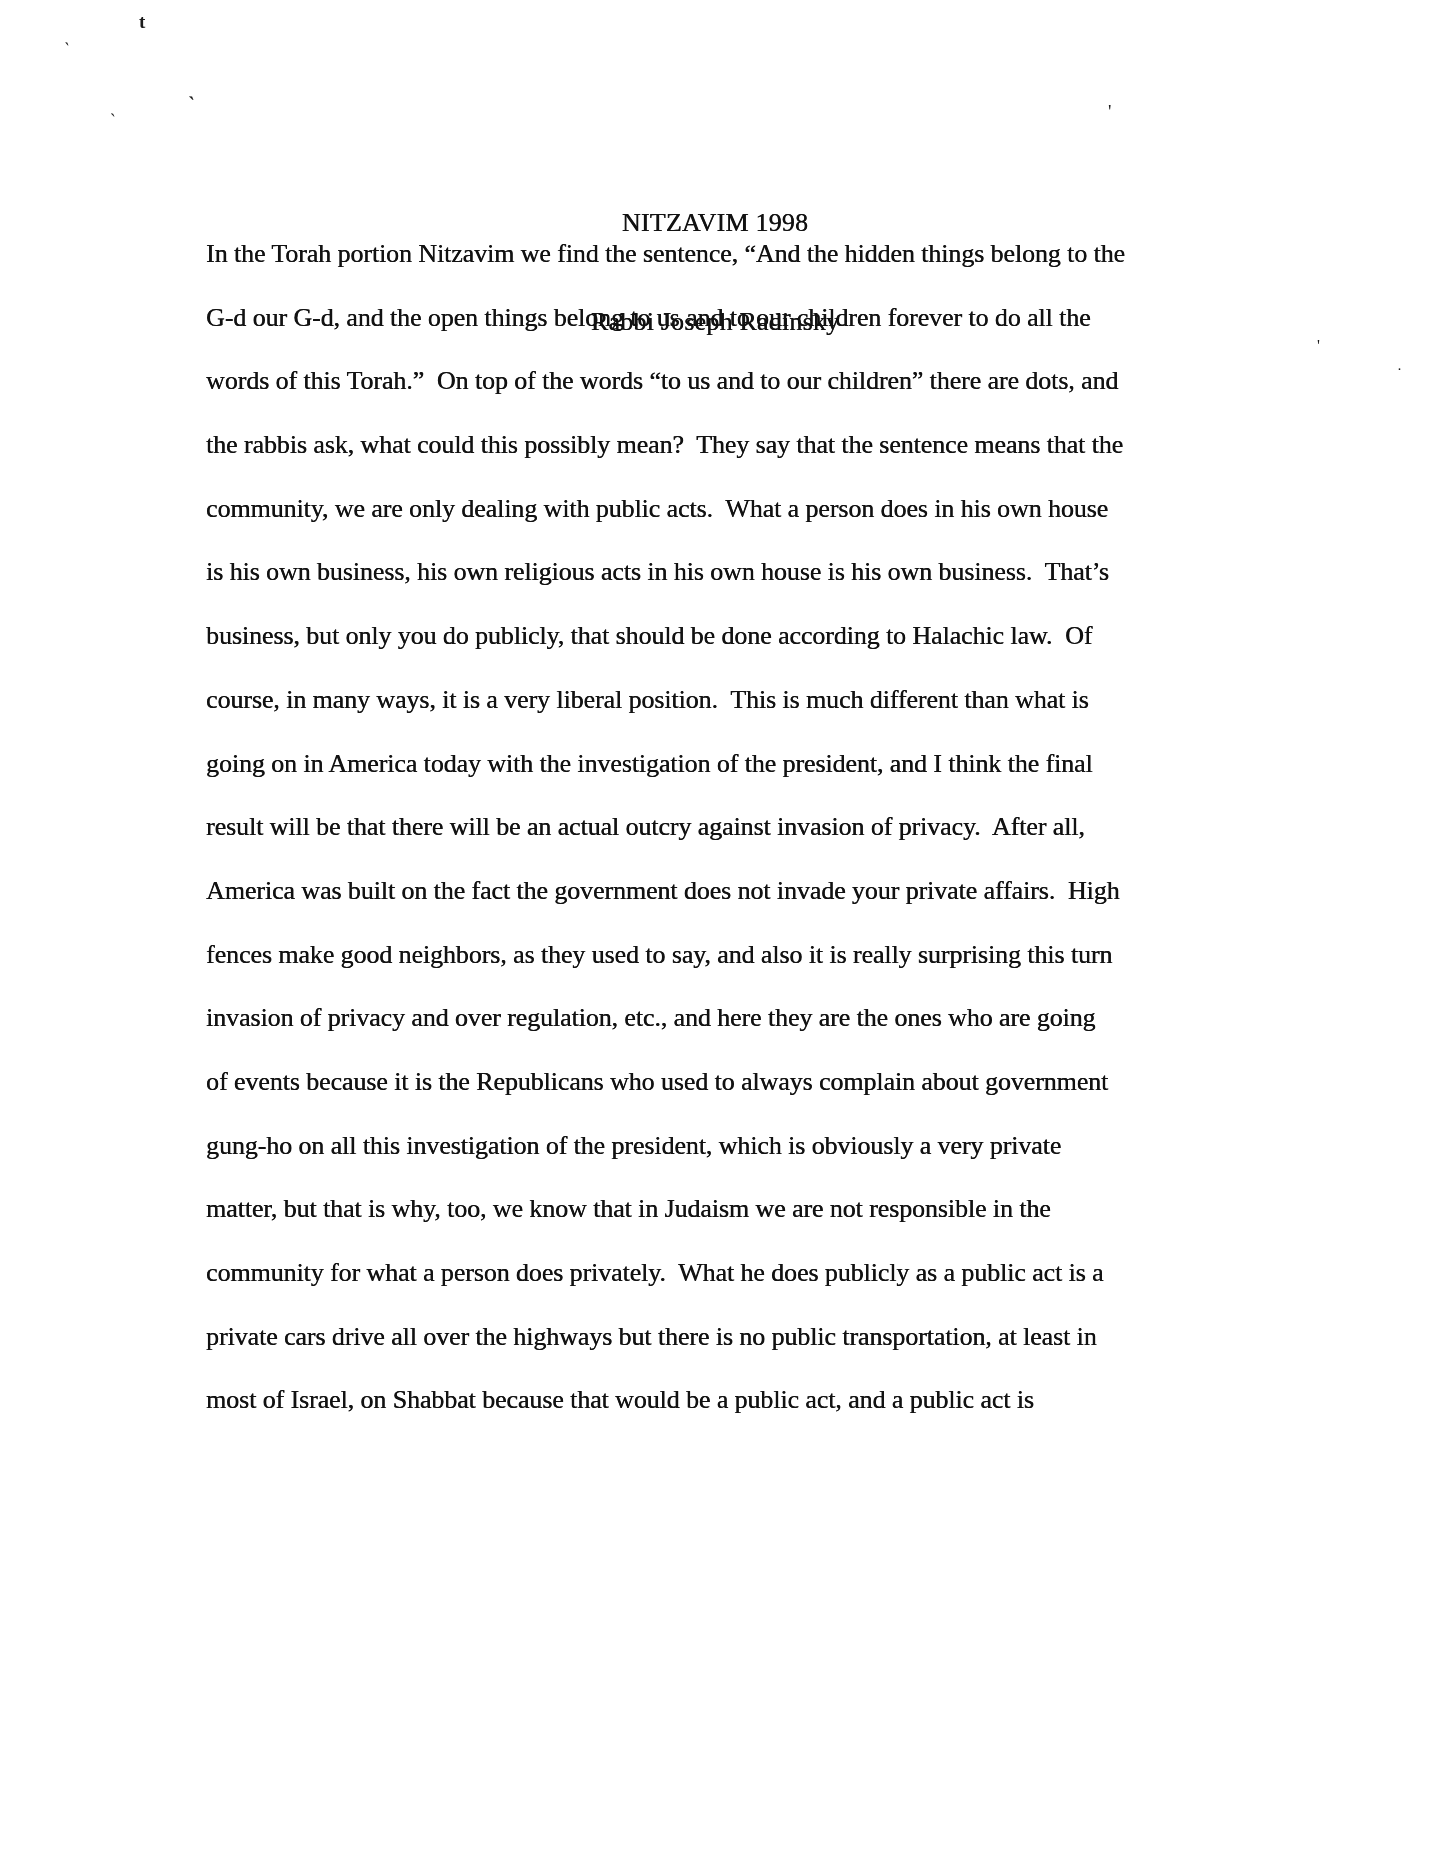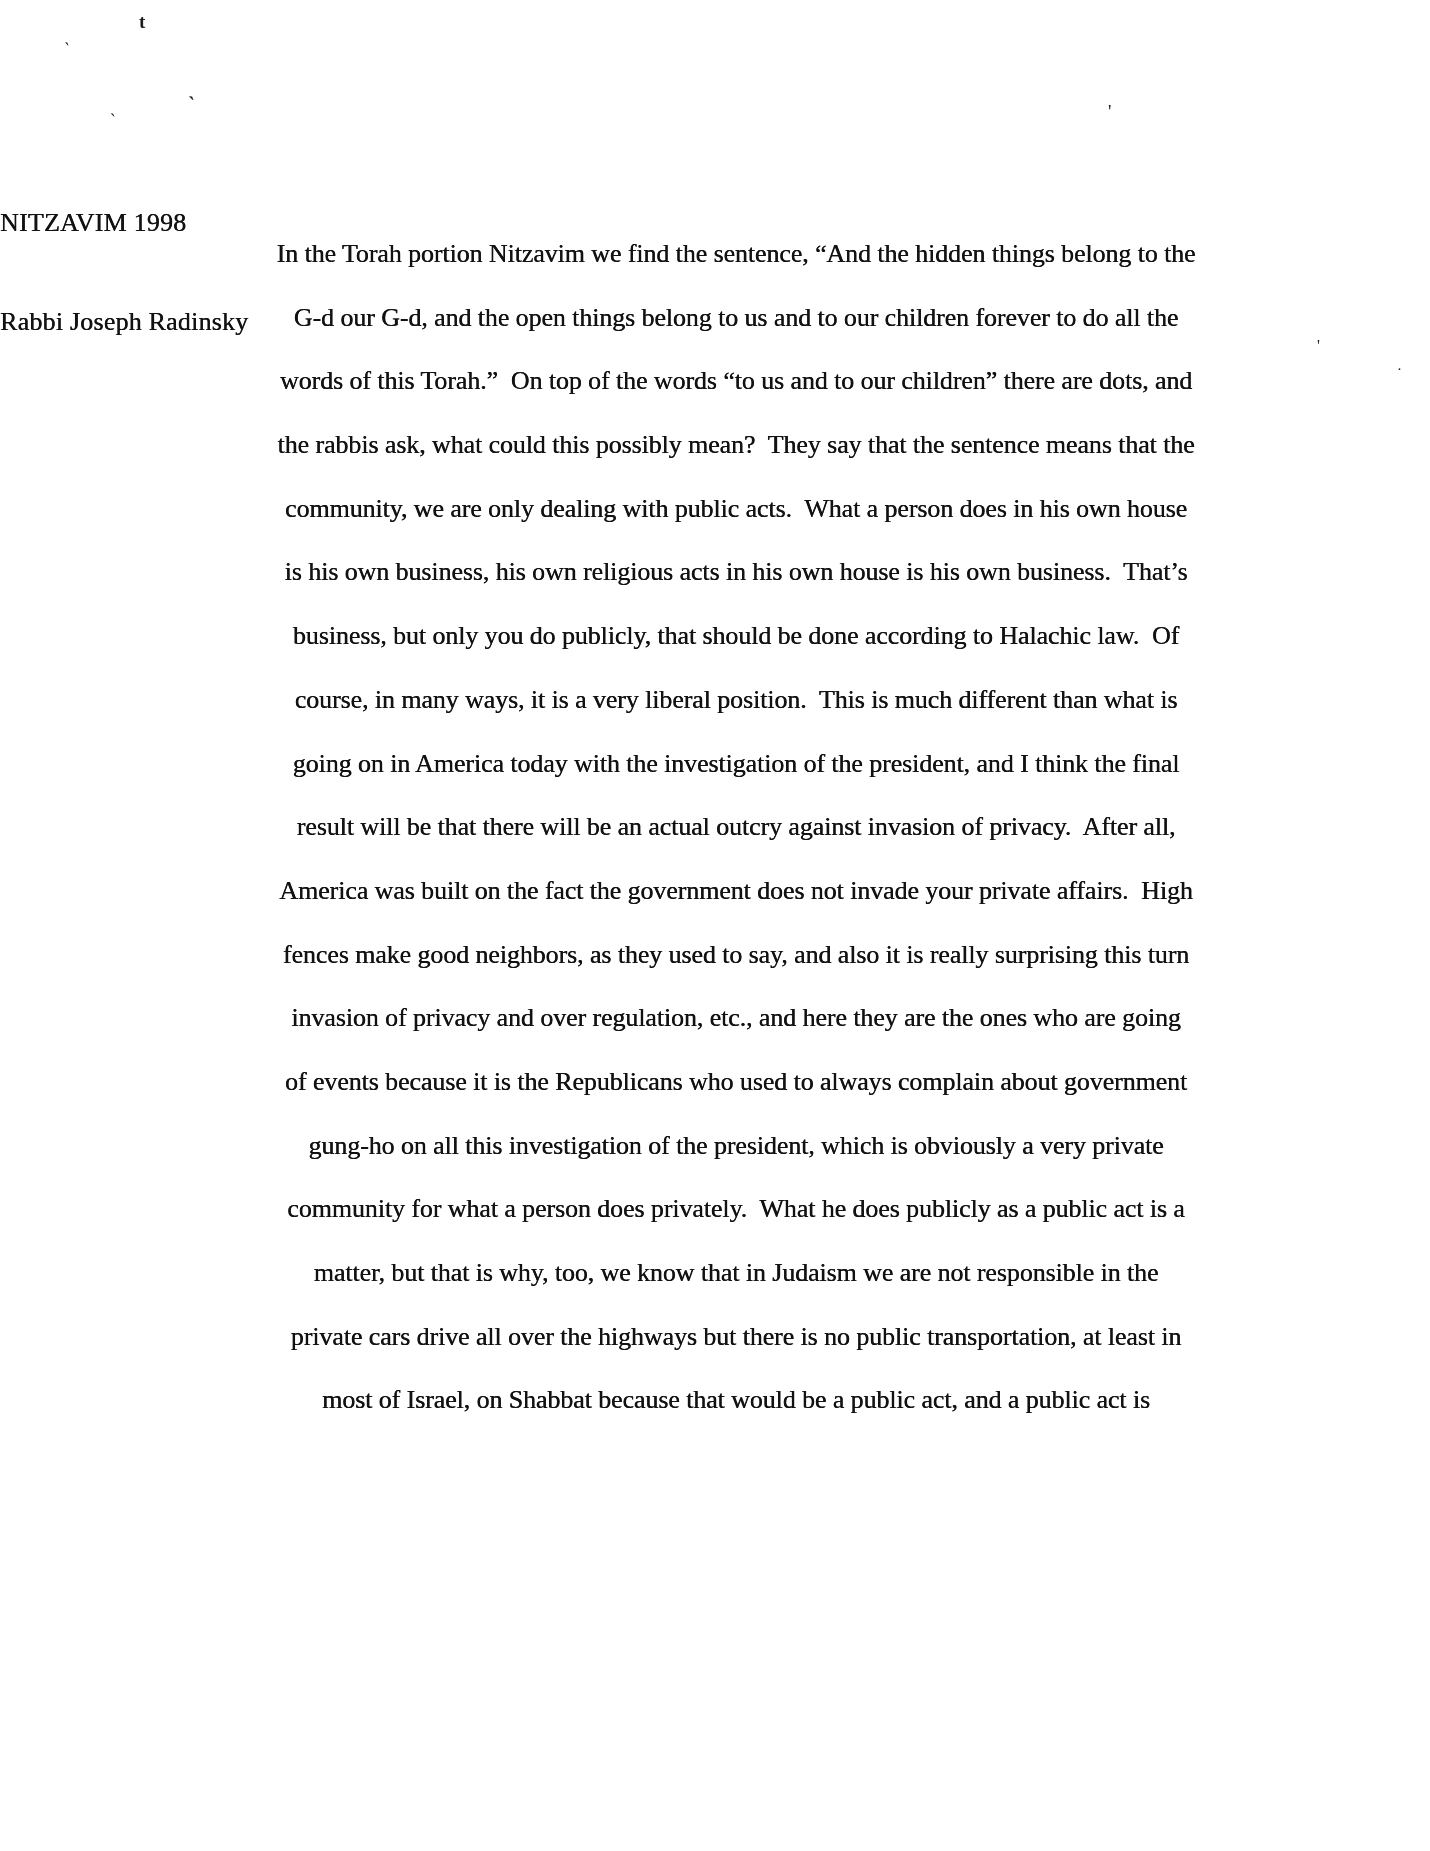--- a/index.html
+++ b/index.html
@@ -10,41 +10,40 @@
     background: #ffffff;
     overflow: hidden;
     font-family: "Liberation Serif", "DejaVu Serif", serif;
     color: #121212;
   }
   .title-block {
     position: absolute;
     top: 140px;
     left: 0;
     width: 100%;
-    text-align: left;
+    text-align: center;
     font-size: 26px;
     line-height: 33px;
     letter-spacing: 0.2px;
     text-shadow: 0.35px 0 0 currentColor; 
     white-space: pre;
   }
   .doc-body {
     position: absolute;
     top: 222px;
     left: 206px;
     width: 1060px;
   }
   .doc-line {
     height: 63.7px;
     line-height: 63.7px;
     font-size: 26px;
     letter-spacing: -0.1px;
     white-space: pre;          
     text-shadow: 0.35px 0 0 currentColor;
-    text-align: center;
   }
   .speck {
     position: absolute;
     color: #1b1b1b;
     line-height: 1;
     user-select: none;
   }
 </style>
 </head>
 <body>
@@ -73,19 +72,19 @@
     <div class="doc-line">is his own business, his own religious acts in his own house is his own business.  That’s</div>
     <div class="doc-line">business, but only you do publicly, that should be done according to Halachic law.  Of</div>
     <div class="doc-line">course, in many ways, it is a very liberal position.  This is much different than what is</div>
     <div class="doc-line">going on in America today with the investigation of the president, and I think the final</div>
     <div class="doc-line">result will be that there will be an actual outcry against invasion of privacy.  After all,</div>
     <div class="doc-line">America was built on the fact the government does not invade your private affairs.  High</div>
     <div class="doc-line">fences make good neighbors, as they used to say, and also it is really surprising this turn</div>
     <div class="doc-line">invasion of privacy and over regulation, etc., and here they are the ones who are going</div>
     <div class="doc-line">of events because it is the Republicans who used to always complain about government</div>
     <div class="doc-line">gung-ho on all this investigation of the president, which is obviously a very private</div>
+    <div class="doc-line">matter, but that is why, too, we know that in Judaism we are not responsible in the</div>
     <div class="doc-line">community for what a person does privately.  What he does publicly as a public act is a</div>
-    <div class="doc-line">matter, but that is why, too, we know that in Judaism we are not responsible in the</div>
     <div class="doc-line">private cars drive all over the highways but there is no public transportation, at least in</div>
     <div class="doc-line">most of Israel, on Shabbat because that would be a public act, and a public act is</div>
   </div>
 
 </div>
 
 </body></html>

